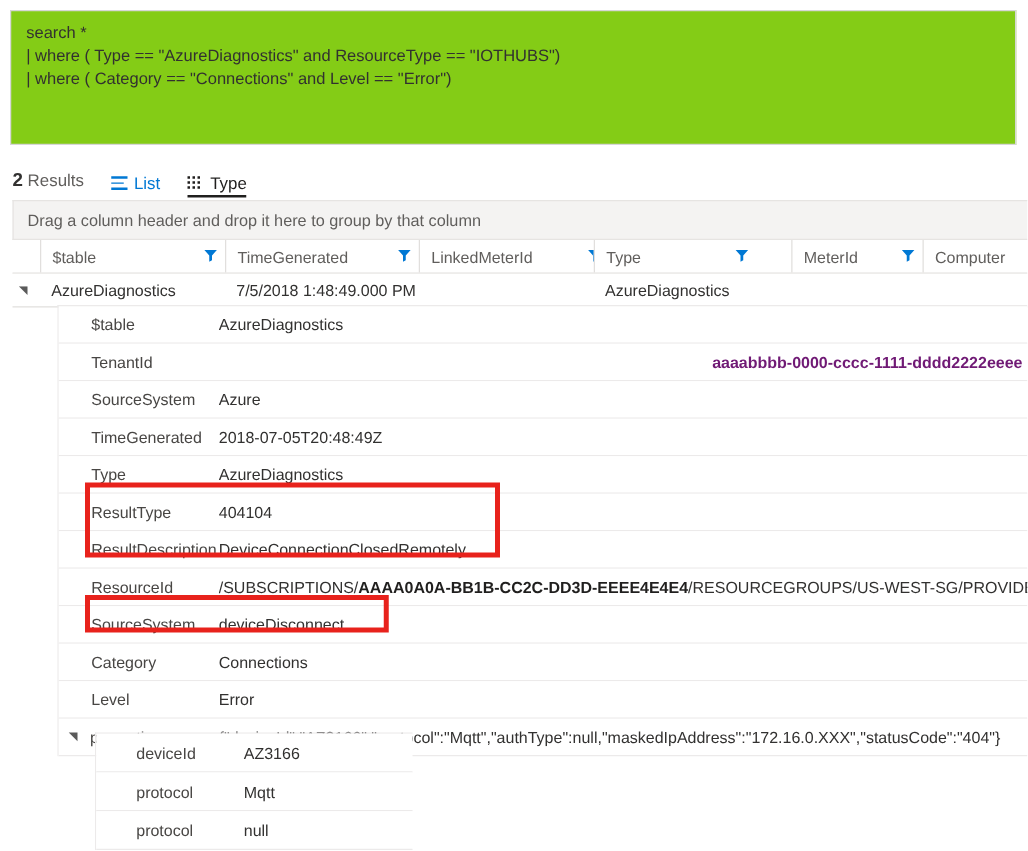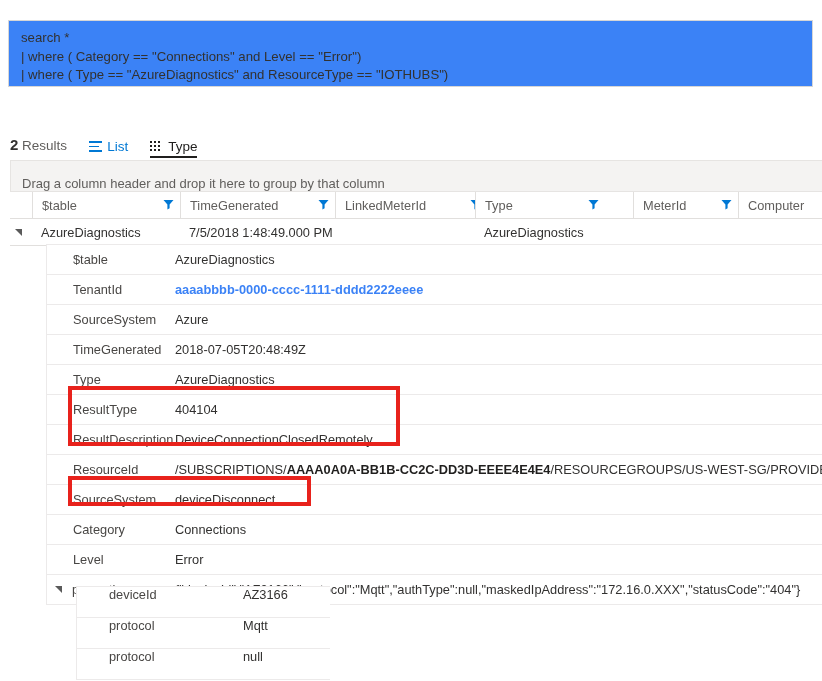--- a/index.html
+++ b/index.html
@@ -13,25 +13,25 @@
     font-family: "Liberation Sans", sans-serif;
     color: #333333;
     overflow: hidden;
     position: relative;
   }
 
   
   #query-editor {
     position: absolute;
     left: 8px;
-    top: 20px;
+    top: 8px;
     width: 805px;
-    height: 67px;
+    height: 108px;
     border: 1px solid #d6d6d6;
-    background: #3b82f6;
+    background: #84cc16;
     box-sizing: border-box;
     padding: 8px 10px 0 12px;
   }
   .query-line {
     font-size: 13.2px;
     line-height: 18.5px;
     color: #323130;
     white-space: pre;
   }
 
@@ -105,21 +105,21 @@
     position: absolute;
     left: 10px;
     top: 160px;
     width: 812px;
     height: 32px;
     background: #f4f3f2;
     border: 1px solid #e6e4e2;
     border-right: none;
     box-sizing: border-box;
     display: flex;
-    align-items: flex-end;
+    align-items: center;
     padding-left: 11px;
     font-size: 13px;
     color: #605e5c;
   }
 
   
   #grid {
     position: absolute;
     left: 10px;
     top: 192px;
@@ -203,21 +203,21 @@
     white-space: nowrap;
   }
   .dval {
     font-size: 12.8px;
     color: #323130;
     white-space: nowrap;
     overflow: hidden;
     flex: 1 1 auto;
     padding-right: 4px;
   }
-  .dval.bold { font-weight: bold; color: #3b82f6; }
+  .dval.bold { font-weight: bold; color: #701a75; text-align: right; }
   .dval b { font-weight: bold; color: #201f1e; }
 
   .drow.expandable .dname {
     padding-left: 8px;
     display: flex;
     align-items: center;
     gap: 10px;
   }
 
   
@@ -226,24 +226,24 @@
     left: 76px;
     top: 586px;
     width: 254px;
     border-left: 1px solid #eceaea;
     border-top: 1px solid #eceaea;
     box-sizing: border-box;
   }
   .srow {
     display: flex;
     height: 31px;
+    align-items: center;
     border-bottom: 1px solid #eceaea;
     box-sizing: border-box;
     background: #ffffff;
-    gap: 48px;
   }
   .sname {
     width: 118px;
     flex: 0 0 118px;
     padding-left: 32px;
     box-sizing: border-box;
     font-size: 12.8px;
     color: #484644;
     white-space: nowrap;
   }
@@ -259,22 +259,22 @@
     border: 4px solid #e8221c;
     box-sizing: border-box;
     pointer-events: none;
   }
 </style>
 </head>
 <body>
 
 <div id="query-editor">
   <div class="query-line">search *</div>
+  <div class="query-line">| where ( Type == "AzureDiagnostics" and ResourceType == "IOTHUBS")</div>
   <div class="query-line">| where ( Category == "Connections" and Level == "Error")</div>
-  <div class="query-line">| where ( Type == "AzureDiagnostics" and ResourceType == "IOTHUBS")</div>
 </div>
 
 <div id="results-toolbar">
   <div id="results-count"><span class="num">2</span><span> Results</span></div>
 
   <div class="view-tab inactive">
     <span class="list-icon">
         <i></i>
         <i></i>
         <i></i>

